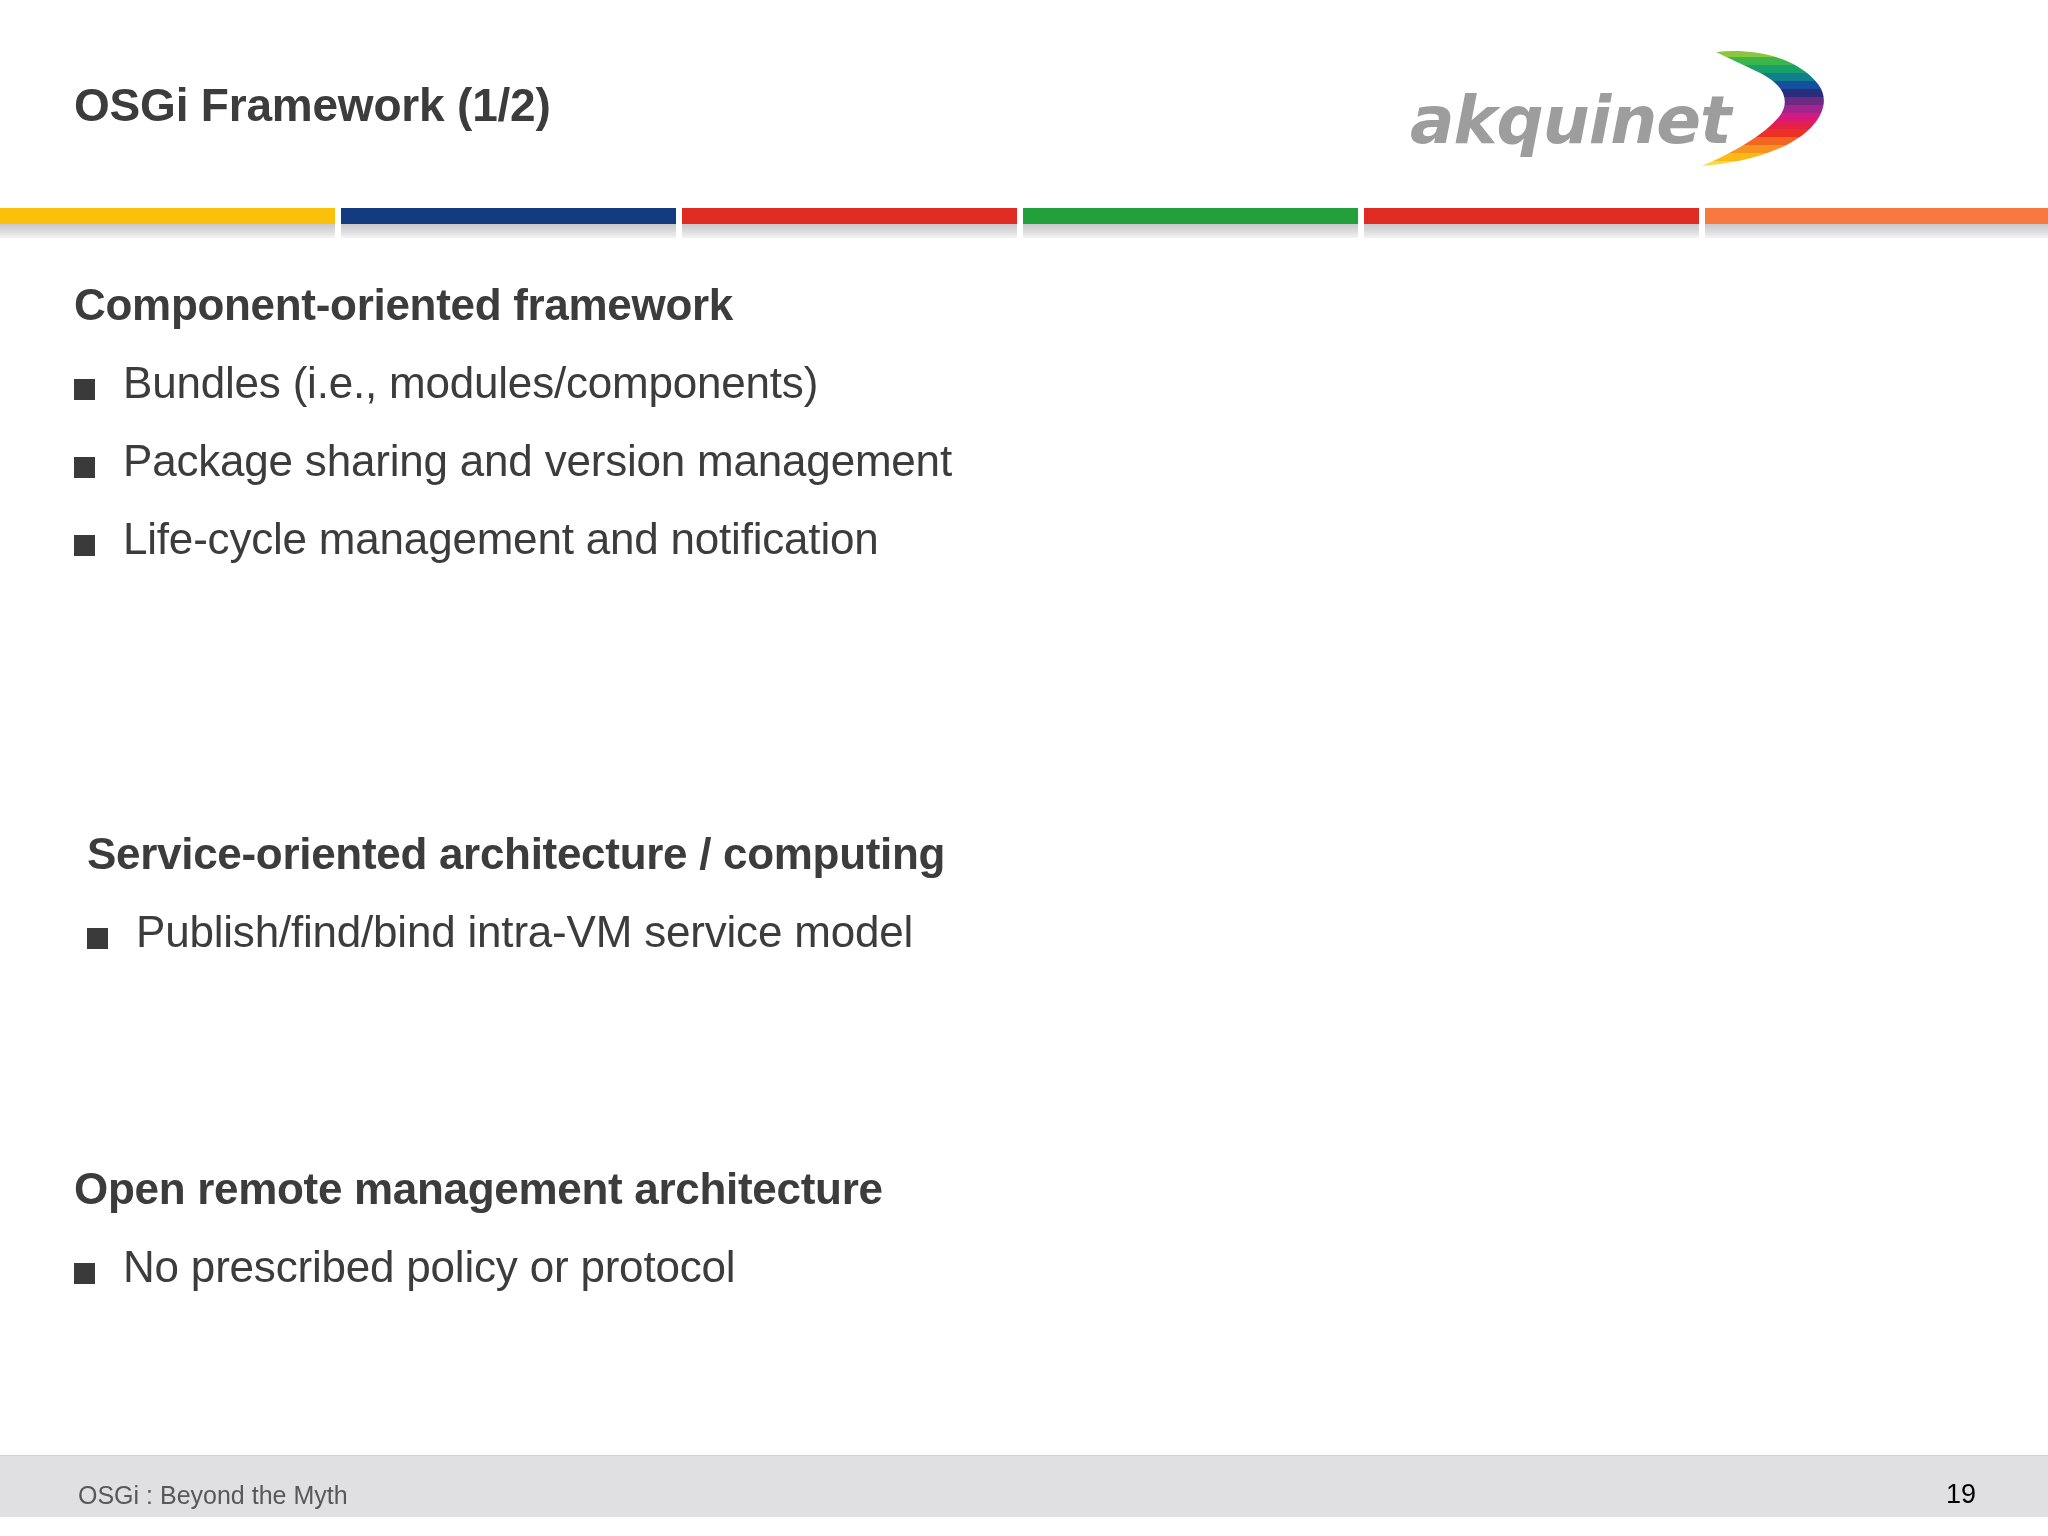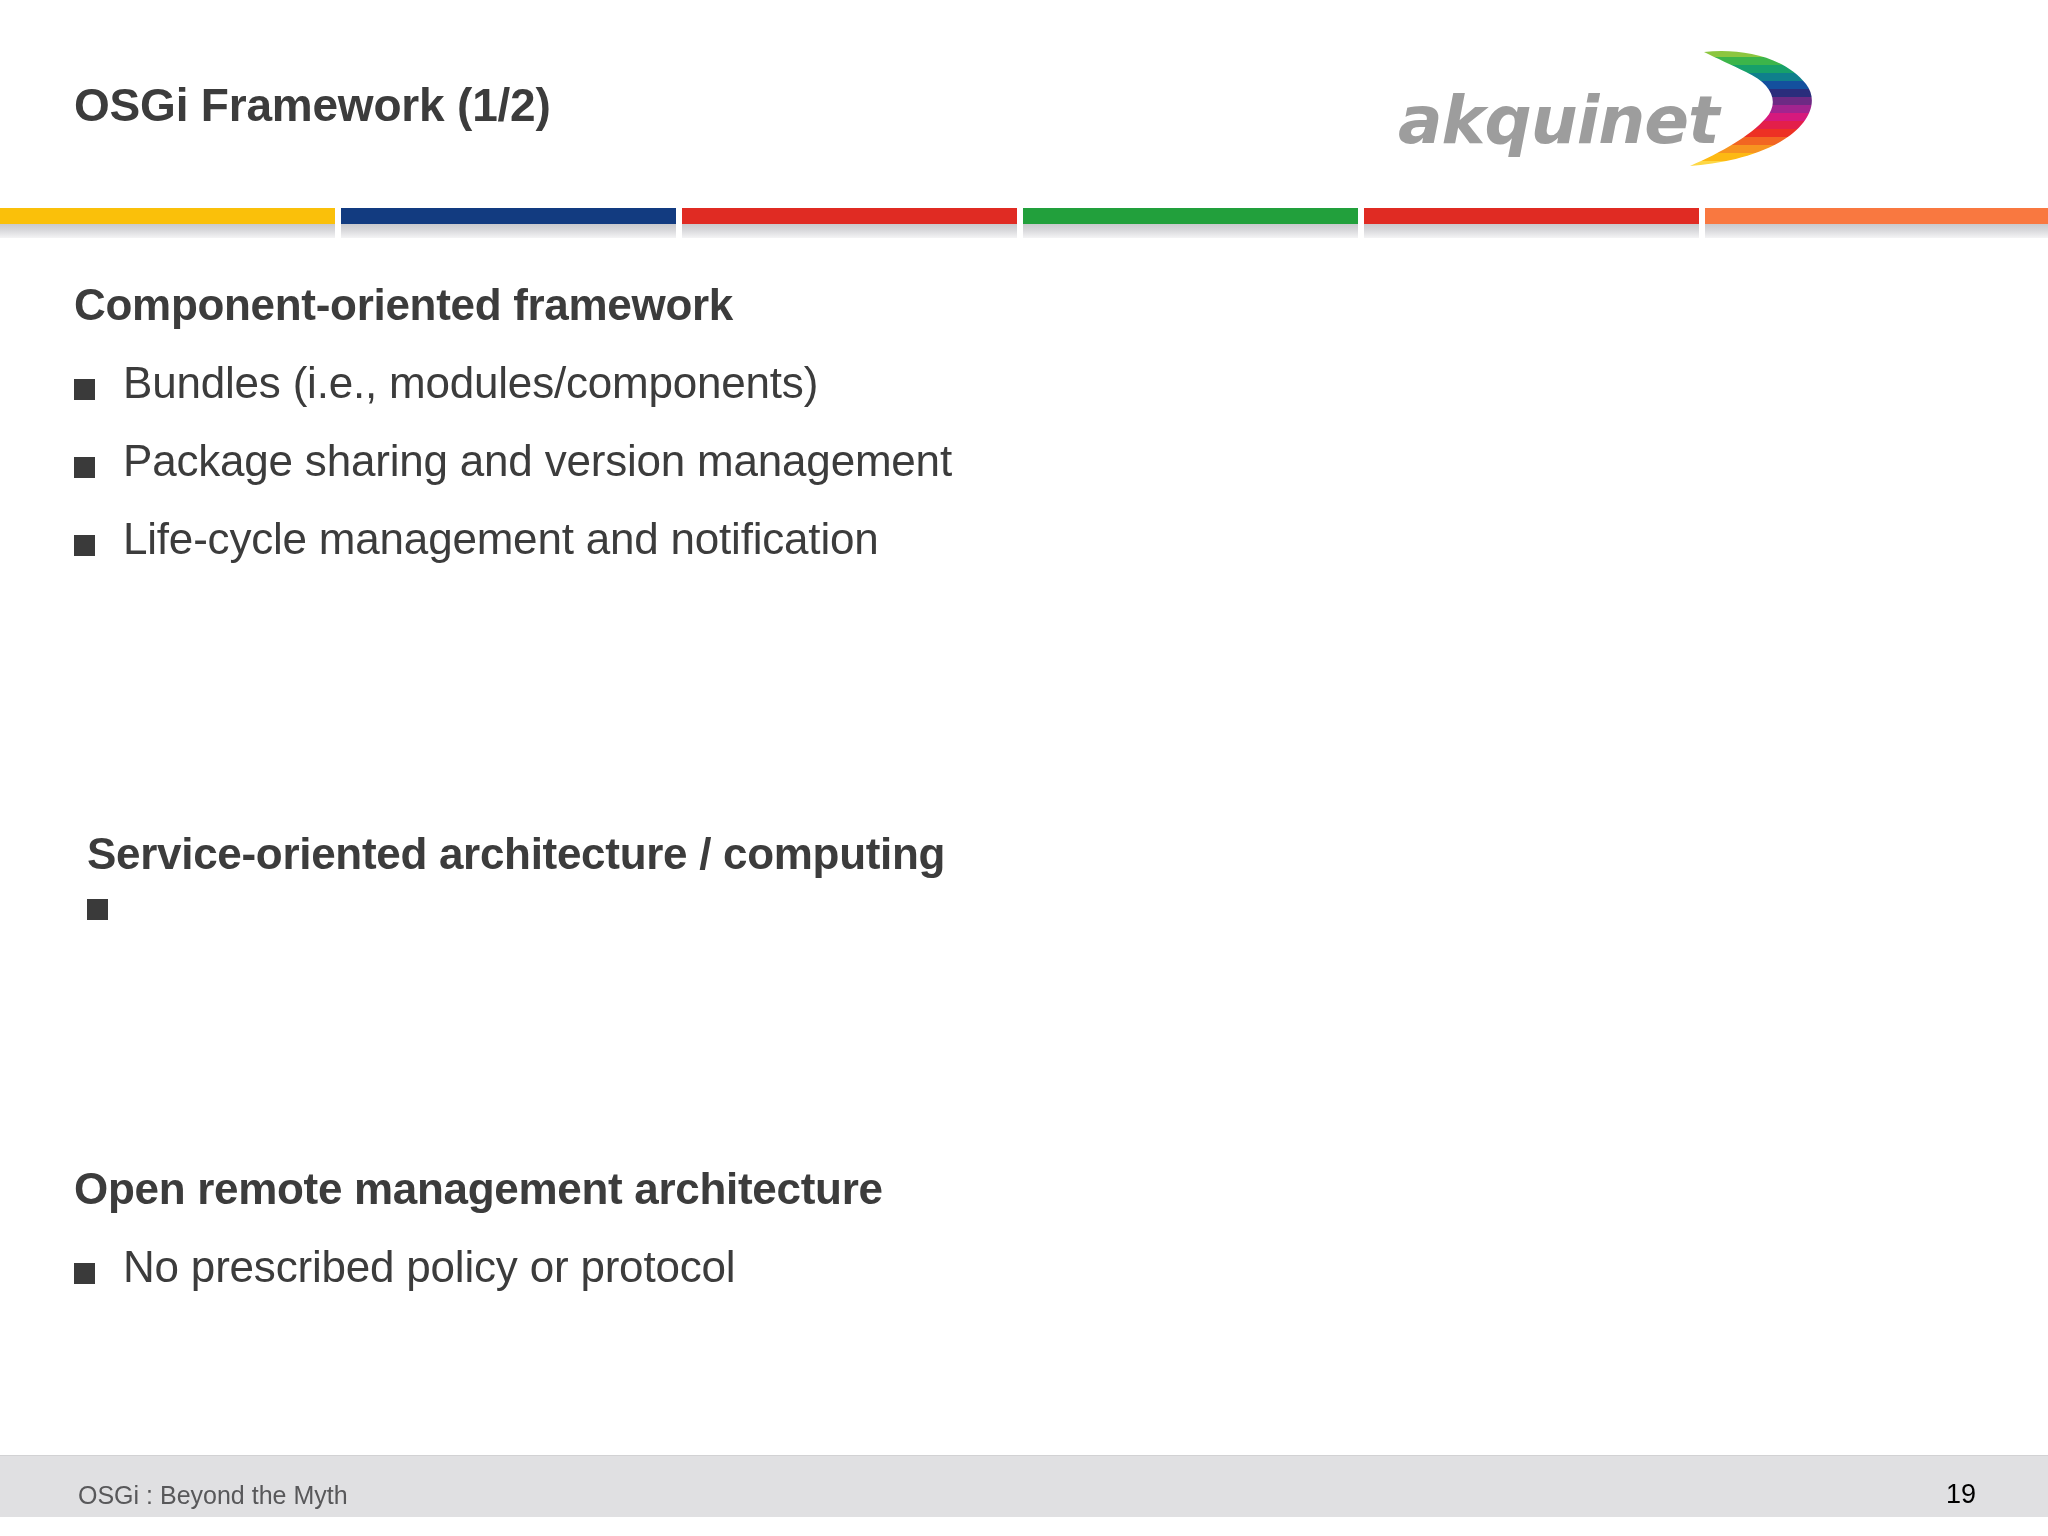--- a/index.html
+++ b/index.html
@@ -31,21 +31,21 @@
     font-size: 46px;
     font-weight: bold;
     color: #3c3c3c;
     letter-spacing: -0.2px;
     white-space: nowrap;
   }
 
   
   .logo {
     position: absolute;
-    right: 66px;
+    right: 54px;
     top: 40px;
     width: 420px;
     height: 130px;
   }
   .logo-wordmark {
     position: absolute;
     left: 0;
     top: 42px;
     font-size: 66px;
     font-style: italic;
@@ -243,20 +243,21 @@
     <div class="bullet-row">
       <span class="bullet-marker"></span>
       <span class="bullet-text">Life-cycle management and notification</span>
     </div>
   </div>
 
   <div class="group group-2">
     <div class="group-heading">Service-oriented architecture / computing</div>
     <div class="bullet-row">
       <span class="bullet-marker"></span>
+      <span class="bullet-text">Publish/find/bind intra-VM service model</span>
     </div>
   </div>
 
   <div class="group group-3">
     <div class="group-heading">Open remote management architecture</div>
     <div class="bullet-row">
       <span class="bullet-marker"></span>
       <span class="bullet-text">No prescribed policy or protocol</span>
     </div>
   </div>

